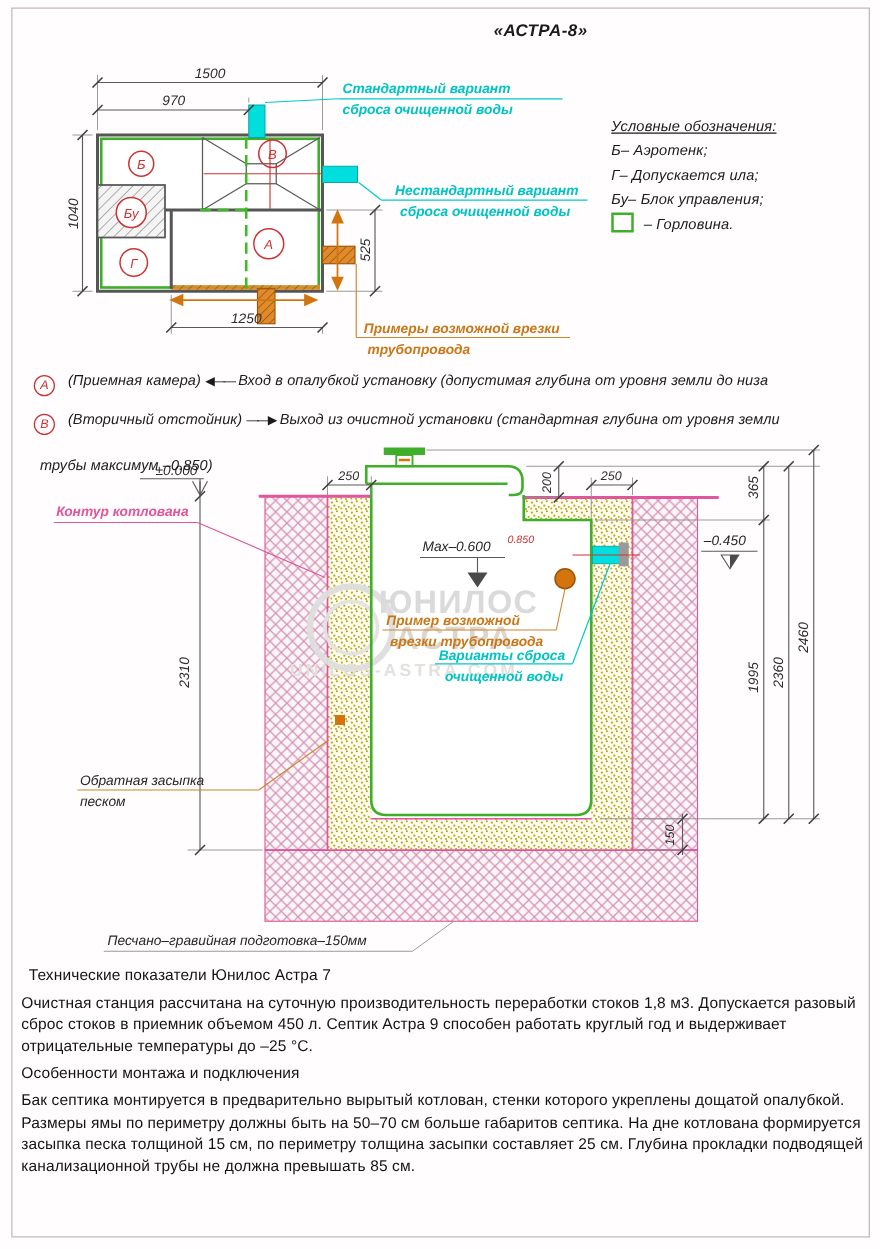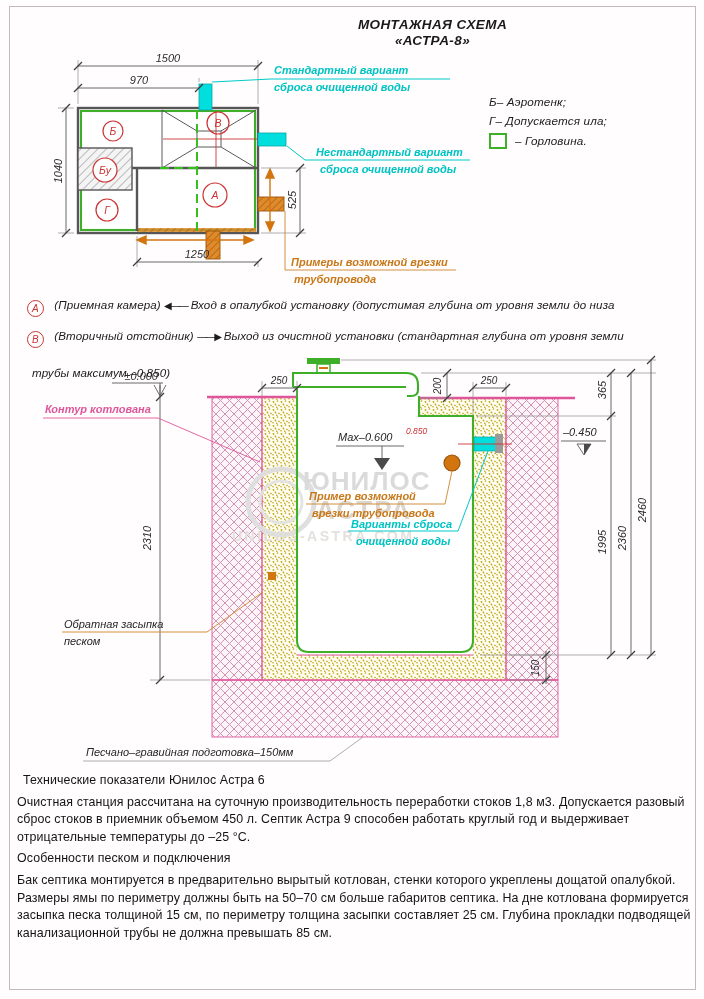--- a/index.html
+++ b/index.html
@@ -7,21 +7,21 @@
        font-family:"Liberation Sans",sans-serif;overflow:hidden;}
   .frame{position:absolute;left:9px;top:6px;width:685px;height:982px;
          border:1px solid #c6b8b8;pointer-events:none;}
   .title{position:absolute;left:320px;top:17px;width:225px;text-align:center;
          font-style:italic;font-weight:bold;font-size:13.5px;color:#1a1a1a;
          letter-spacing:.4px;line-height:15.5px;}
   svg{position:absolute;left:0;top:0;}
   .legend{position:absolute;left:489px;top:92px;font-style:italic;font-size:11.7px;
           color:#1b1b1b;line-height:19.4px;letter-spacing:.15px;}
   .legend .t{text-decoration:underline;}
-  .gorl-row{display:flex;align-items:center;}
+  .gorl-row{display:flex;}
   .gorl-sq{display:inline-block;width:14px;height:12px;border:2px solid #3fae29;
            margin-right:8px;}
   .notes{position:absolute;left:27px;width:662px;font-style:italic;font-size:11.6px;
          color:#1b1b1b;letter-spacing:.1px;line-height:15.5px;}
   .letter-circle{display:inline-block;width:15px;height:15px;line-height:15px;
          text-align:center;border:1.3px solid #cc3333;border-radius:50%;
          color:#cc3333;font-size:10px;margin-right:7px;vertical-align:-3px;
          background:#fff;}
   .arrow{font-style:normal;letter-spacing:-1.5px;font-size:10px;}
   .nline2{margin-left:5px;margin-top:48px;}
@@ -49,21 +49,20 @@
   .pinkl{stroke:#e0569b;fill:none;}
   .darktxt{font:italic 11px "Liberation Sans",sans-serif;fill:#262626;}
   .wm{font-family:"Liberation Sans",sans-serif;font-weight:bold;}
 </style>
 </head>
 <body>
 
 <div class="frame"></div>
 
 <div class="title">
-  <div>МОНТАЖНАЯ СХЕМА</div>
   <div>«АСТРА-8»</div>
 </div>
 
 <svg width="704" height="762" viewBox="0 0 704 762">
   <defs>
     <pattern id="hatchGray" width="6" height="6" patternUnits="userSpaceOnUse" patternTransform="rotate(45)">
       <rect width="6" height="6" fill="#f4f4f4"></rect>
       <line x1="0" y1="0" x2="0" y2="6" stroke="#8a8a8a" stroke-width="1.1"></line>
     </pattern>
     <pattern id="hatchOrange" width="5" height="5" patternUnits="userSpaceOnUse" patternTransform="rotate(45)">
@@ -354,22 +353,24 @@
     <g>
       <line class="cyanl" x1="488" y1="451" x2="458" y2="531"></line>
       <line class="cyanl" x1="348" y1="531" x2="458" y2="531"></line>
       <text class="cyantxt" x="351" y="528" font-size="11.5">Варианты сброса</text>
       <text class="cyantxt" x="356" y="545" font-size="11.5">очищенной воды</text>
     </g>
   </g>
 </svg>
 
 <div class="legend">
+  <div class="t">Условные обозначения:</div>
   <div>Б– Аэротенк;</div>
   <div>Г– Допускается ила;</div>
+  <div>Бу– Блок управления;</div>
   <div class="gorl-row">
     <span class="gorl-sq"></span>
     <span>– Горловина.</span>
   </div>
 </div>
 
 <div class="notes" style="top:297px;">
   <div>
     <span class="letter-circle">А</span>
     <span>(Приемная камера)</span>
@@ -381,17 +382,17 @@
 <div class="notes" style="top:328px;">
   <div>
     <span class="letter-circle">В</span>
     <span>(Вторичный отстойник)</span>
     <span class="arrow">——▶</span>
     <span>Выход из очистной установки (стандартная глубина от уровня земли</span>
   </div>
 </div>
 
 <div class="tech">
-  <div class="h1">Технические показатели Юнилос Астра 6</div>
+  <div class="h1">Технические показатели Юнилос Астра 7</div>
   <div class="p">Очистная станция рассчитана на суточную производительность переработки стоков 1,8 м3. Допускается разовый сброс стоков в приемник объемом 450 л. Септик Астра 9 способен работать круглый год и выдерживает отрицательные температуры до –25 °С.</div>
-  <div class="p">Особенности песком и подключения</div>
+  <div class="p">Особенности монтажа и подключения</div>
   <div class="p">Бак септика монтируется в предварительно вырытый котлован, стенки которого укреплены дощатой опалубкой. Размеры ямы по периметру должны быть на 50–70 см больше габаритов септика. На дне котлована формируется засыпка песка толщиной 15 см, по периметру толщина засыпки составляет 25 см. Глубина прокладки подводящей канализационной трубы не должна превышать 85 см.</div>
 </div>
 
 </body></html>

